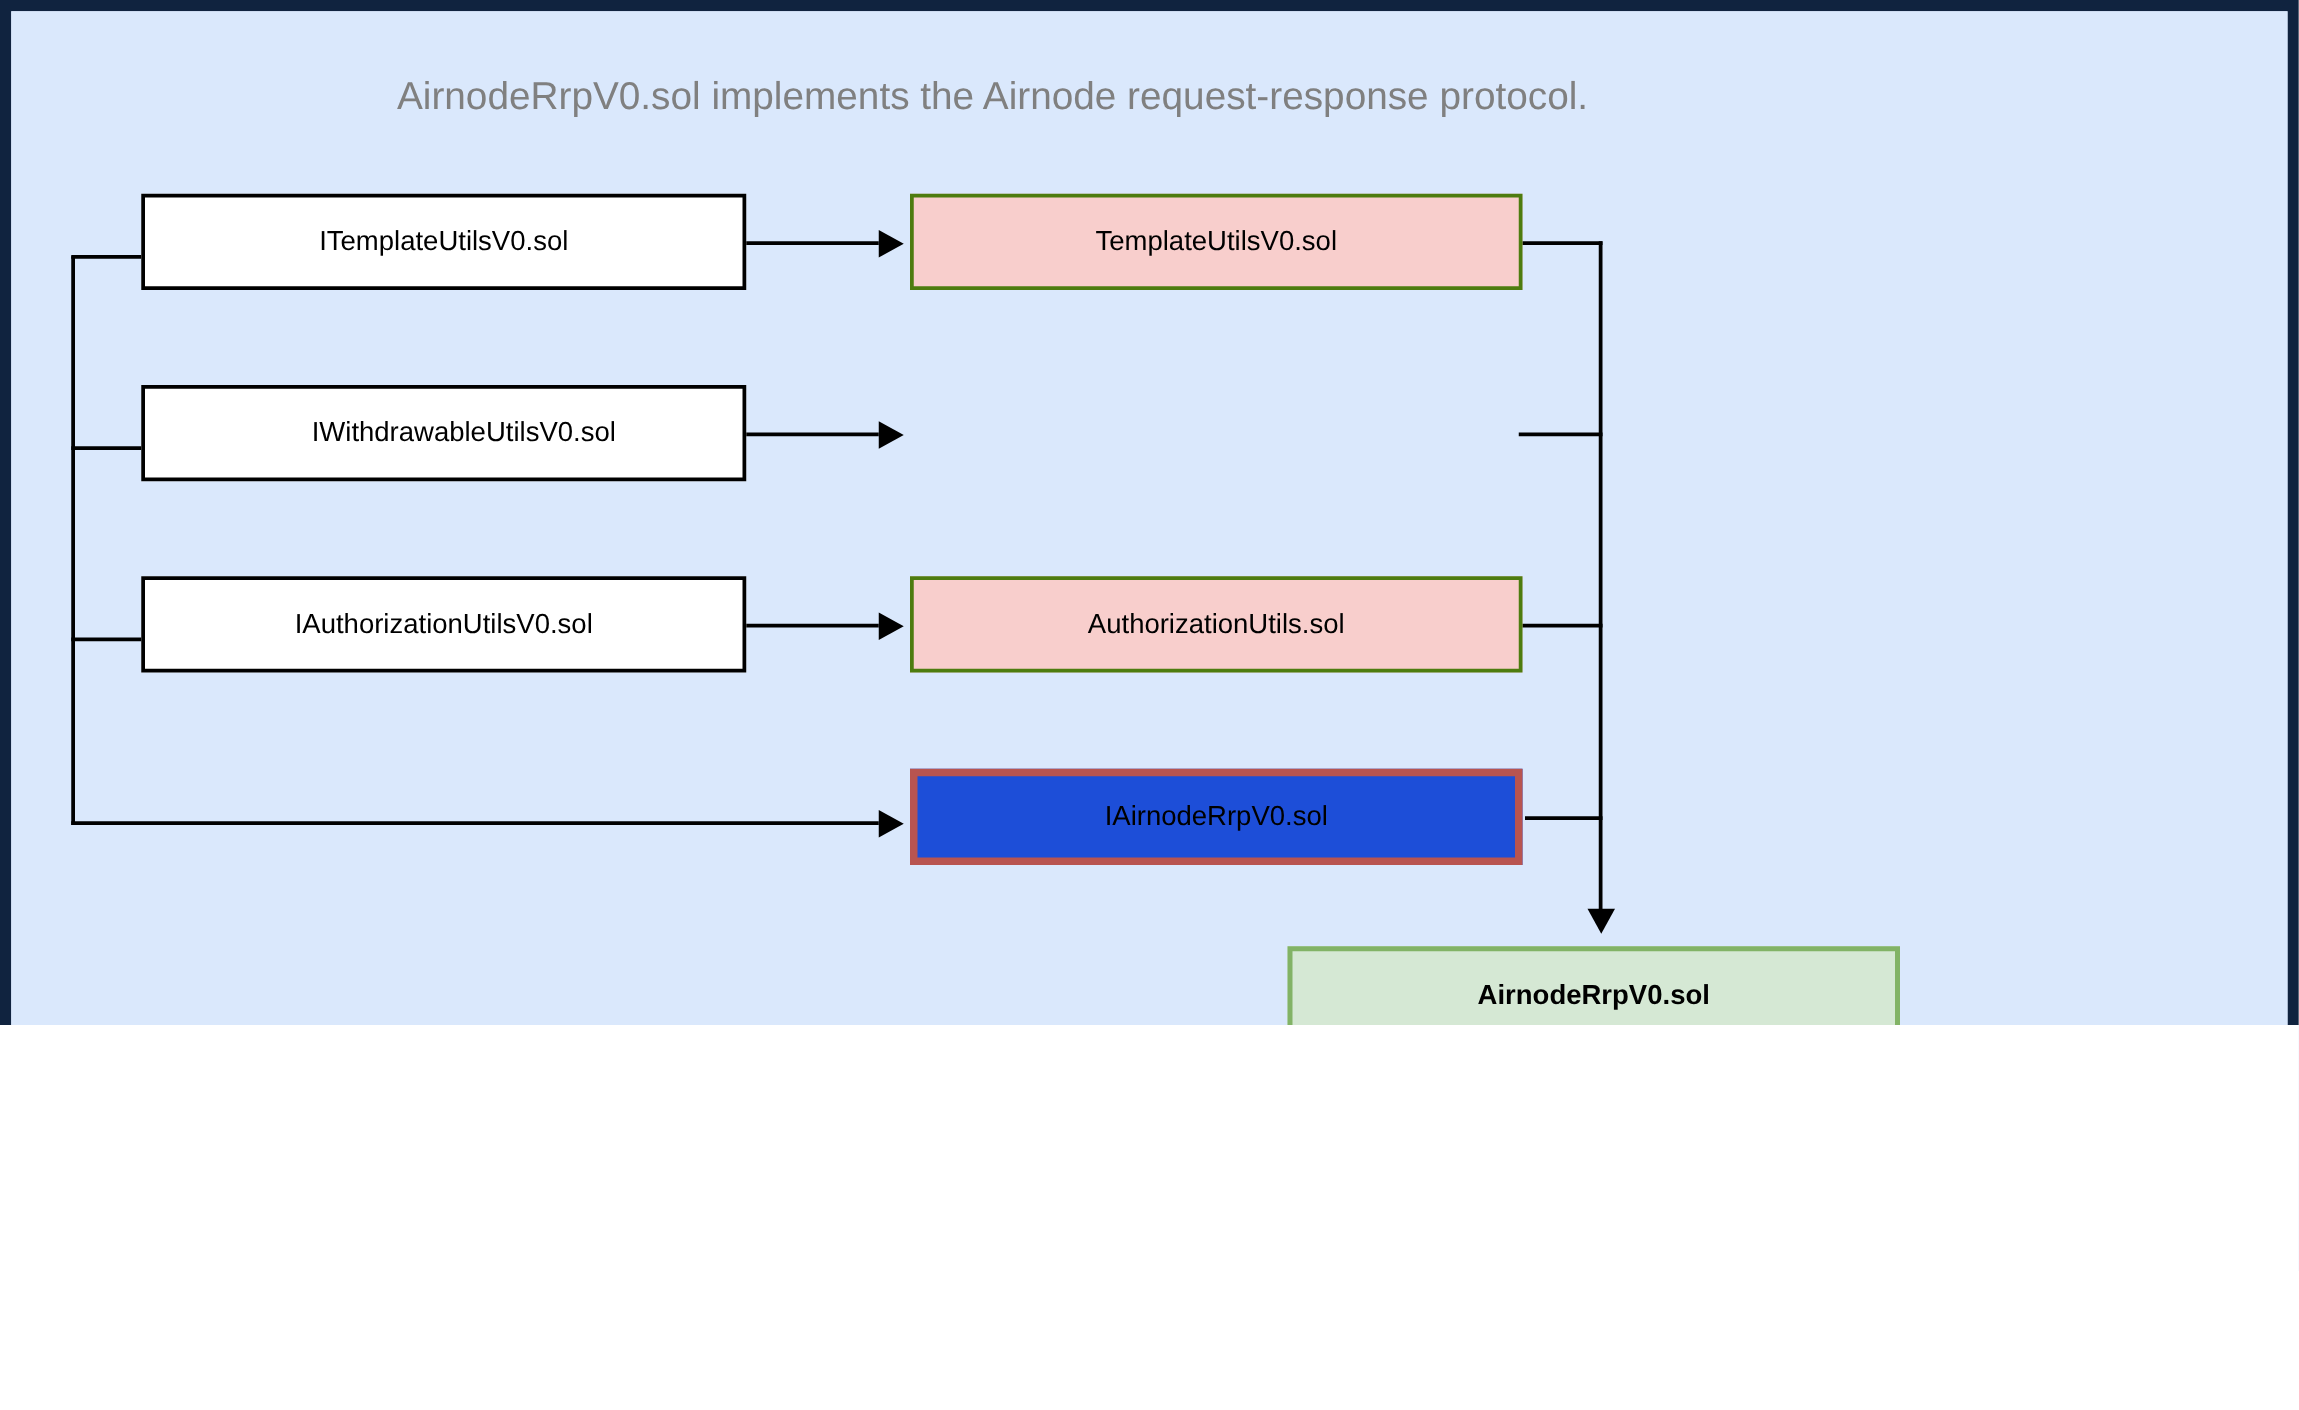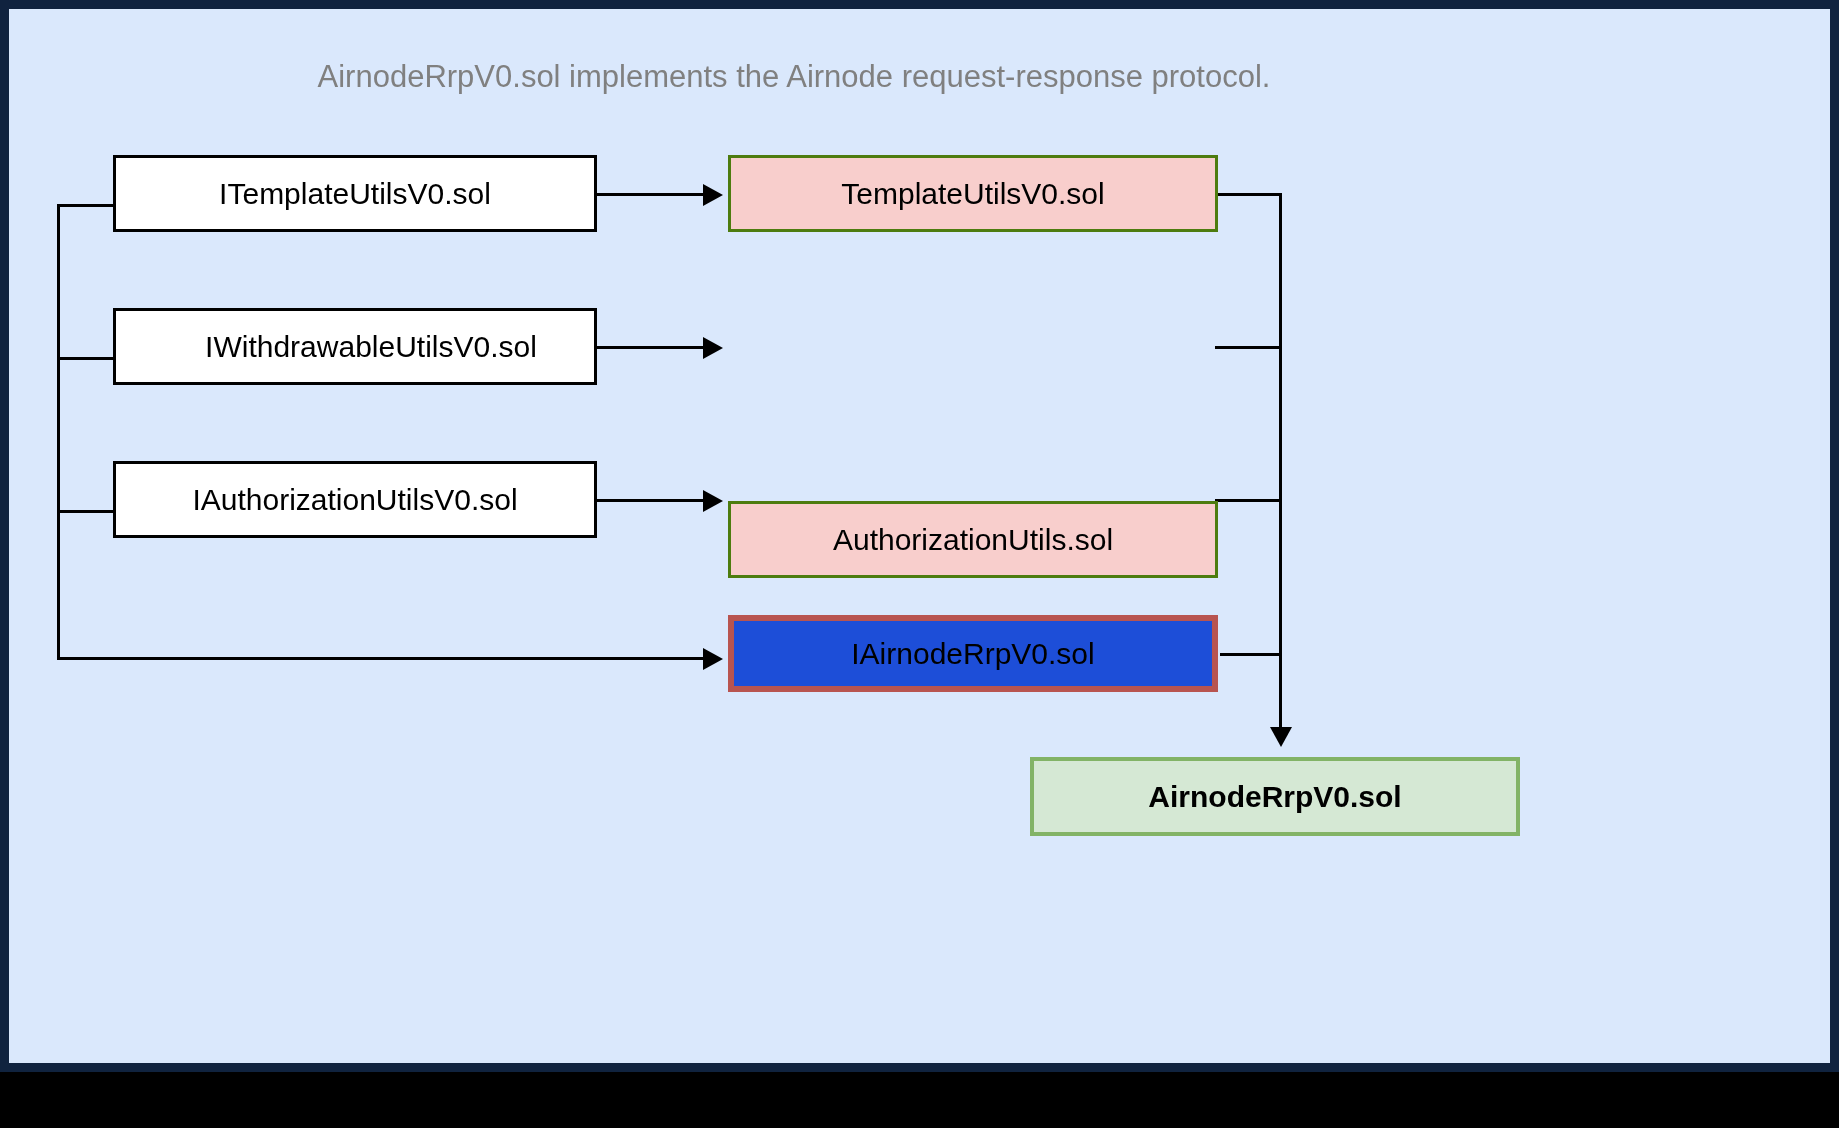--- a/index.html
+++ b/index.html
@@ -2,21 +2,21 @@
 <html><head>
 <meta charset="utf-8">
 <title>AirnodeRrpV0 architecture diagram</title>
 <style>
   html,body{margin:0;padding:0;background:#ffffff;}
   body{font-family:"Liberation Sans",sans-serif;}
 
   #stage{
     position:relative;
     width:1839px;
-    height:1128px;
+    height:820px;
     background:#000000;
     overflow:hidden;
   }
 
   
   #frame{
     position:absolute;
     left:0px; top:0px;
     width:1839px; height:1072px;
     box-sizing:border-box;
@@ -40,21 +40,21 @@
     letter-spacing:0px;
     white-space:nowrap;
   }
 
   .node{
     position:absolute;
     box-sizing:border-box;
     display:flex;
     align-items:center;
     justify-content:center;
-    font-size:30px;
+    font-size:22px;
     color:#000000;
     line-height:1.1;
     white-space:nowrap;
     z-index:3;
   }
   .iface{
     background:#ffffff;
     border:3px solid #000000;
   }
   .impl{
@@ -138,21 +138,21 @@
 
     <div class="node iface" style="left:104px; top:452px; width:484px; height:77px;">
       <span>IAuthorizationUtilsV0.sol</span>
     </div>
 
     <div class="node impl" style="left:719px; top:146px; width:490px; height:77px;">
       <span>TemplateUtilsV0.sol</span>
     </div>
 
 
-    <div class="node impl" style="left:719px; top:452px; width:490px; height:77px;margin-top:40px;">
+    <div class="node impl" style="left:719px; top:452px; width:490px; height:77px;">
       <span>AuthorizationUtils.sol</span>
     </div>
 
     <div class="node impl-strong" style="left:719px; top:606px; width:490px; height:77px;">
       <span>IAirnodeRrpV0.sol</span>
     </div>
 
     <div class="node target" style="left:1021px; top:748px; width:490px; height:79px;">
       <span>AirnodeRrpV0.sol</span>
     </div>

